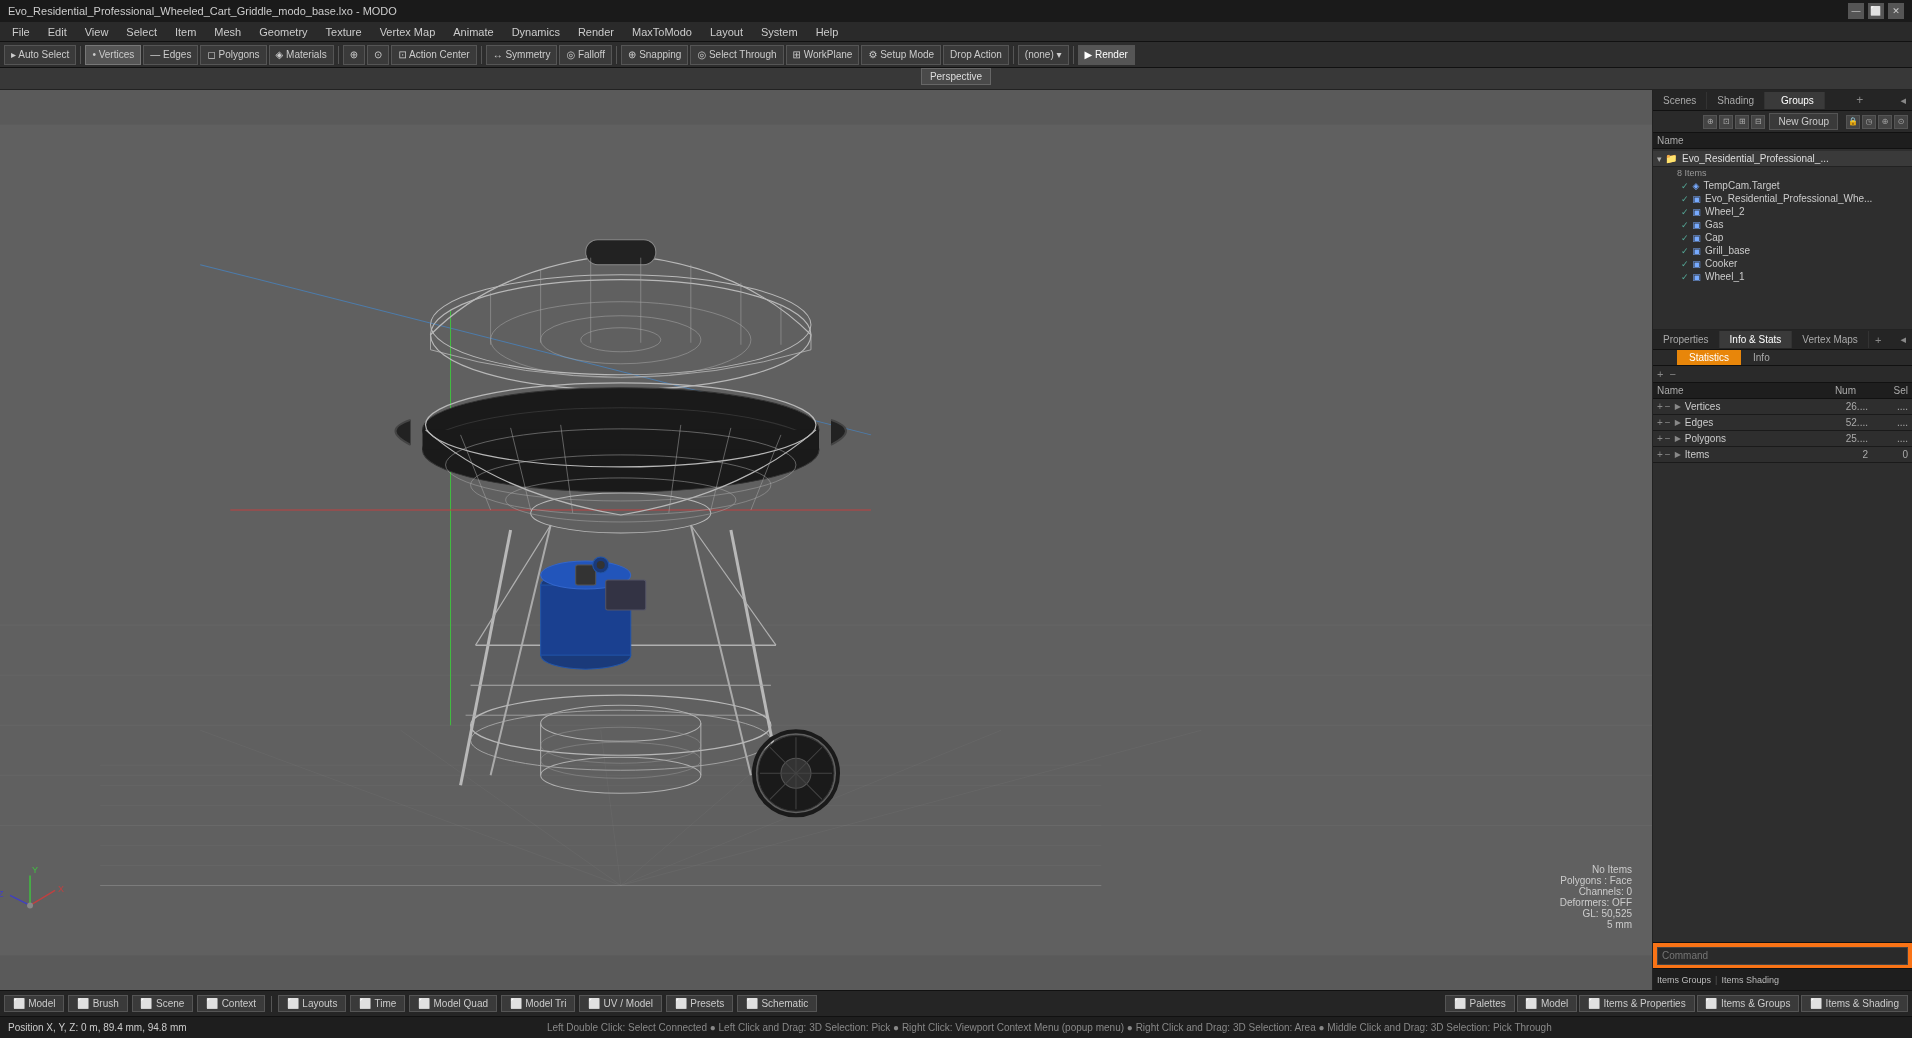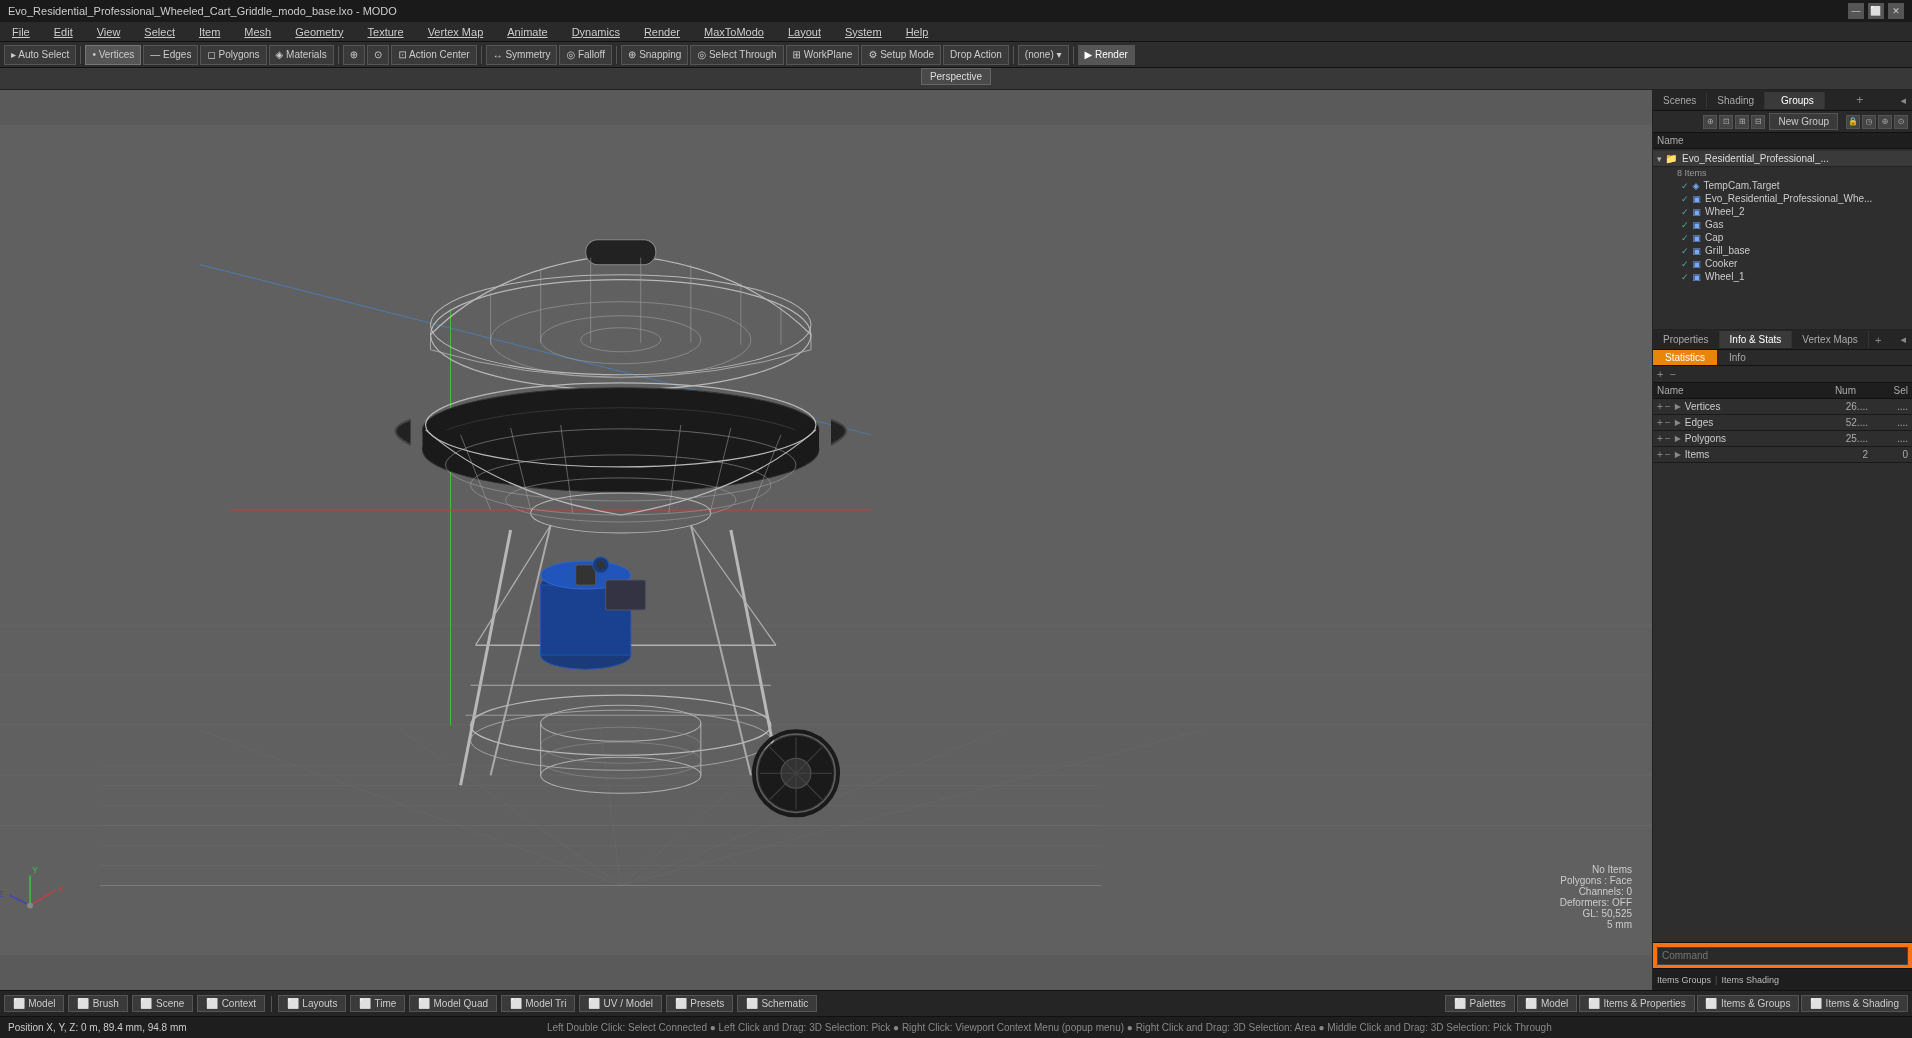--- a/index.html
+++ b/index.html
@@ -32,23 +32,22 @@
       font-size: 9px; display: flex; align-items: center; justify-content: center;
     }
 
     
     #menu-bar {
       height: 20px;
       background: #2a2a2a;
       display: flex;
       align-items: center;
       padding: 0 4px;
-      gap: 8px;
+      gap: 2px;
       border-bottom: 1px solid #111;
-      text-decoration: underline;
     }
     .menu-item {
       padding: 2px 8px;
       cursor: pointer;
       color: #ccc;
       font-size: 11px;
     }
 
     
     #toolbar {
@@ -256,21 +255,21 @@
       display: flex;
       background: #2a2a2a;
       border-bottom: 1px solid #111;
     }
     .stats-tab {
       padding: 2px 12px;
       font-size: 10px;
       color: #aaa;
       cursor: pointer;
     }
-    .stats-tab.active { background: #e8860a; color: #fff; }
+    .stats-tab.active { background: #e8860a; color: #fff; margin-left: 24px; }
 
     .stats-controls {
       display: flex;
       align-items: center;
       padding: 2px 4px;
       background: #2a2a2a;
       border-bottom: 1px solid #111;
       gap: 4px;
     }
     .stats-col-header {

